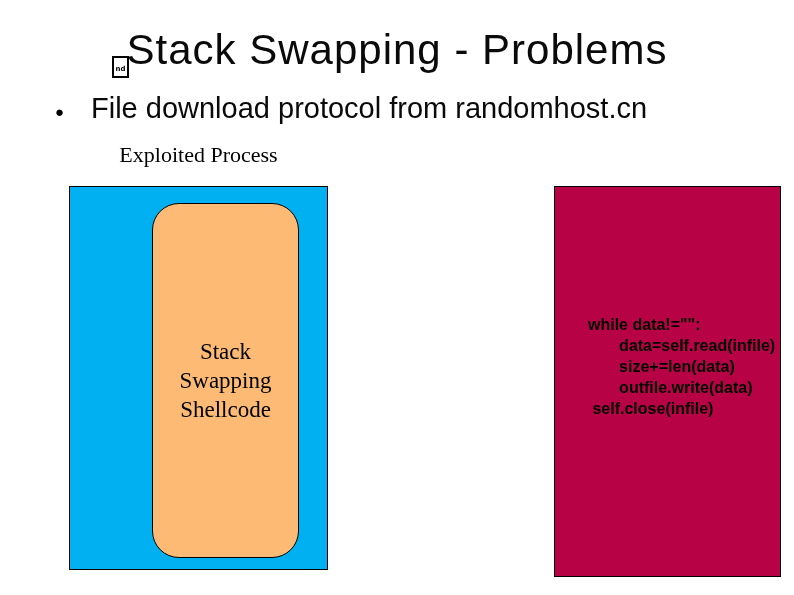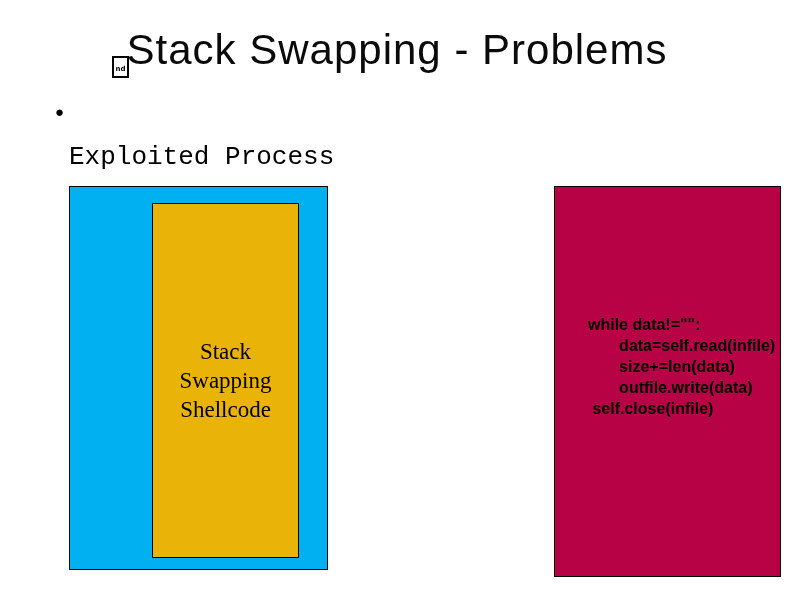--- a/index.html
+++ b/index.html
@@ -61,22 +61,22 @@
     left: 91px;
     top: 92px;
     font-family: "Liberation Sans", sans-serif;
     font-size: 29px;
     color: #0a0a0a;
     white-space: nowrap;
   }
   .box-label {
     position: absolute;
     top: 142px;
-    font-family: Liberation Mono, monospace;
-    font-size: 26px;
+    font-family: Liberation Serif, serif;
+    font-size: 22px;
     color: #000;
     text-align: center;
     white-space: nowrap;
   }
   .label-exploited { left: 69px;  width: 259px; }
   .label-attacker  { left: 554px; width: 227px; }
 
   .process-box {
     position: absolute;
     left: 69px;
@@ -129,26 +129,27 @@
 <body>
 
 <div class="slide">
 
   <div class="tofu">nd</div>
 
   <div class="title">Stack Swapping - Problems</div>
 
   <span class="bullet-dot">●</span>
 
+  <div class="bullet-text">File download protocol from randomhost.cn</div>
 
   <div class="box-label label-exploited">Exploited Process</div>
 
 
   <div class="process-box" style="background-color: rgb(0, 176, 240);">
-    <div class="shellcode-box" style="background-color: #eab308;">
+    <div class="shellcode-box" style="background-color: #fdba74; border-radius: 27px;">
       <div class="shellcode-text">Stack Swapping Shellcode</div>
     </div>
   </div>
 
   <div class="attacker-box" style="background-color: rgb(183, 3, 70);">
     <pre class="attacker-code">while data!="":
        data=self.read(infile)
        size+=len(data)
        outfile.write(data)
  self.close(infile)</pre>

